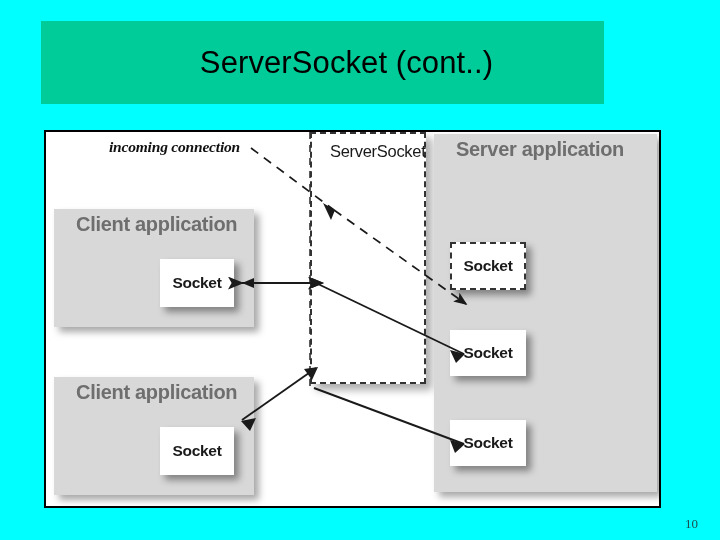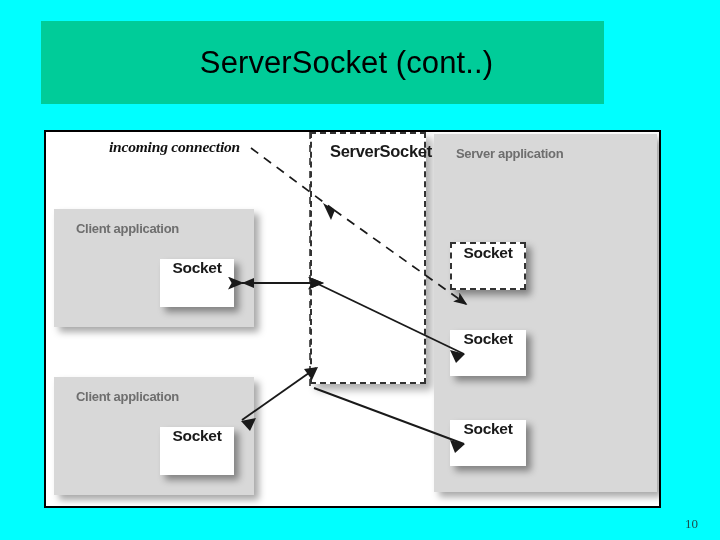--- a/index.html
+++ b/index.html
@@ -69,34 +69,35 @@
   
   .app-box {
     position: absolute;
     background: #D8D8D8;
     box-shadow: 5px 5px 7px rgba(0,0,0,0.34);
     box-sizing: border-box;
   }
   .app-label {
     position: absolute;
     left: 22px;
-    top: 12px;
-    font-family: "Liberation Sans", sans-serif;
-    font-size: 13px;
+    top: 4px;
+    font-family: "Liberation Sans", sans-serif;
+    font-size: 20px;
     font-weight: bold;
     color: #6E6E6E;
     white-space: nowrap;
     letter-spacing: -0.3px;
   }
 
   .socket-box {
     position: absolute;
     background: #FFFFFF;
     box-shadow: 5px 5px 7px rgba(0,0,0,0.40);
     display: flex;
+    align-items: center;
     justify-content: center;
     box-sizing: border-box;
   }
   .socket-box.dashed {
     border: 2px dashed #333333;
   }
   .socket-label {
     font-family: "Liberation Sans", sans-serif;
     font-size: 15.5px;
     font-weight: bold;
@@ -112,21 +113,21 @@
     border: 2px dashed #333333;
     box-shadow: 6px 6px 8px rgba(0,0,0,0.32);
     box-sizing: border-box;
   }
   #serversocket-label {
     position: absolute;
     left: 18px;
     top: 8px;
     font-family: "Liberation Sans", sans-serif;
     font-size: 16.5px;
-    font-weight: bold;
+    font-weight: normal;
     color: #1A1A1A;
     letter-spacing: -0.3px;
     white-space: nowrap;
   }
 
   
   #incoming-caption {
     position: absolute;
     left: 63px;
     top: 6px;

